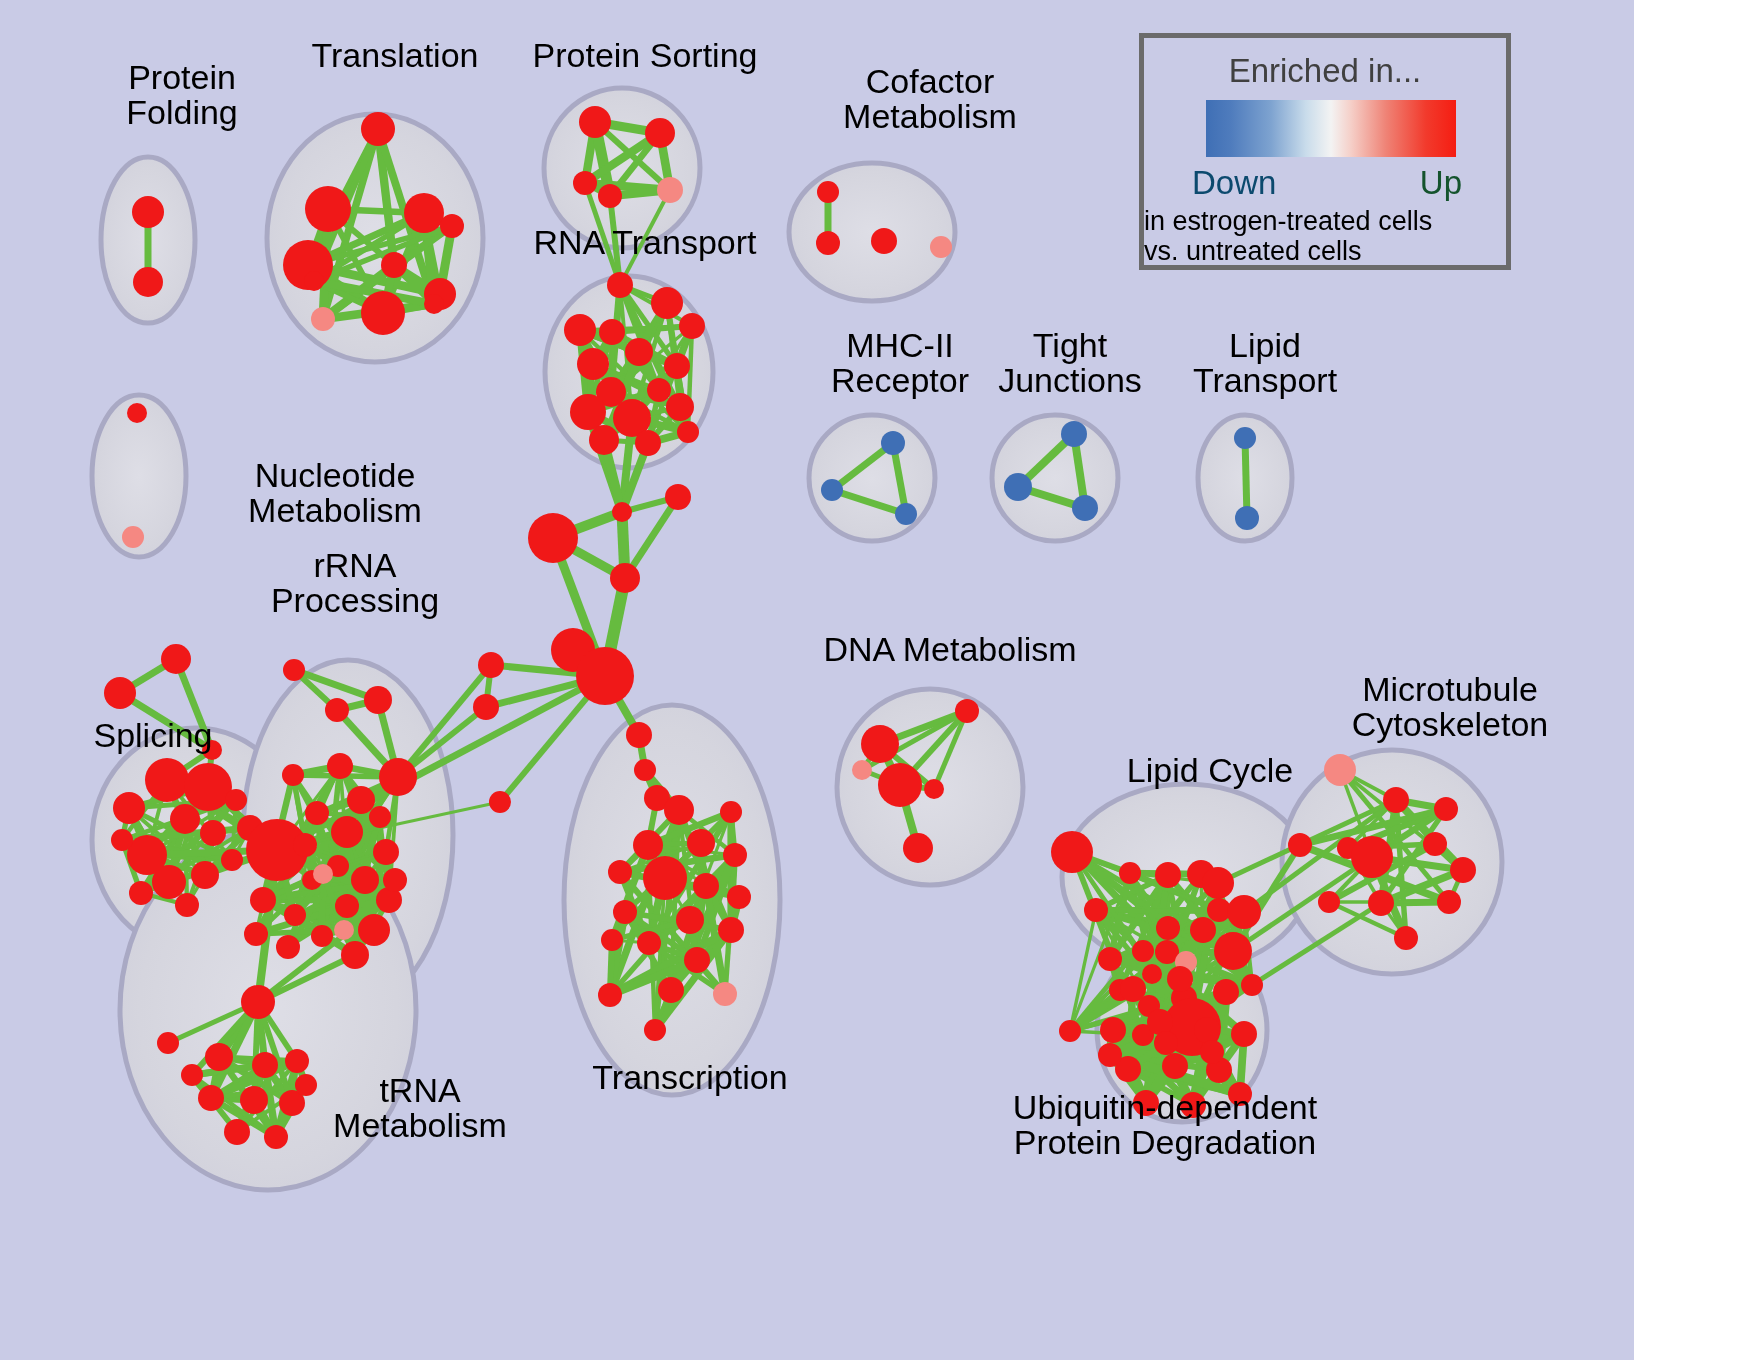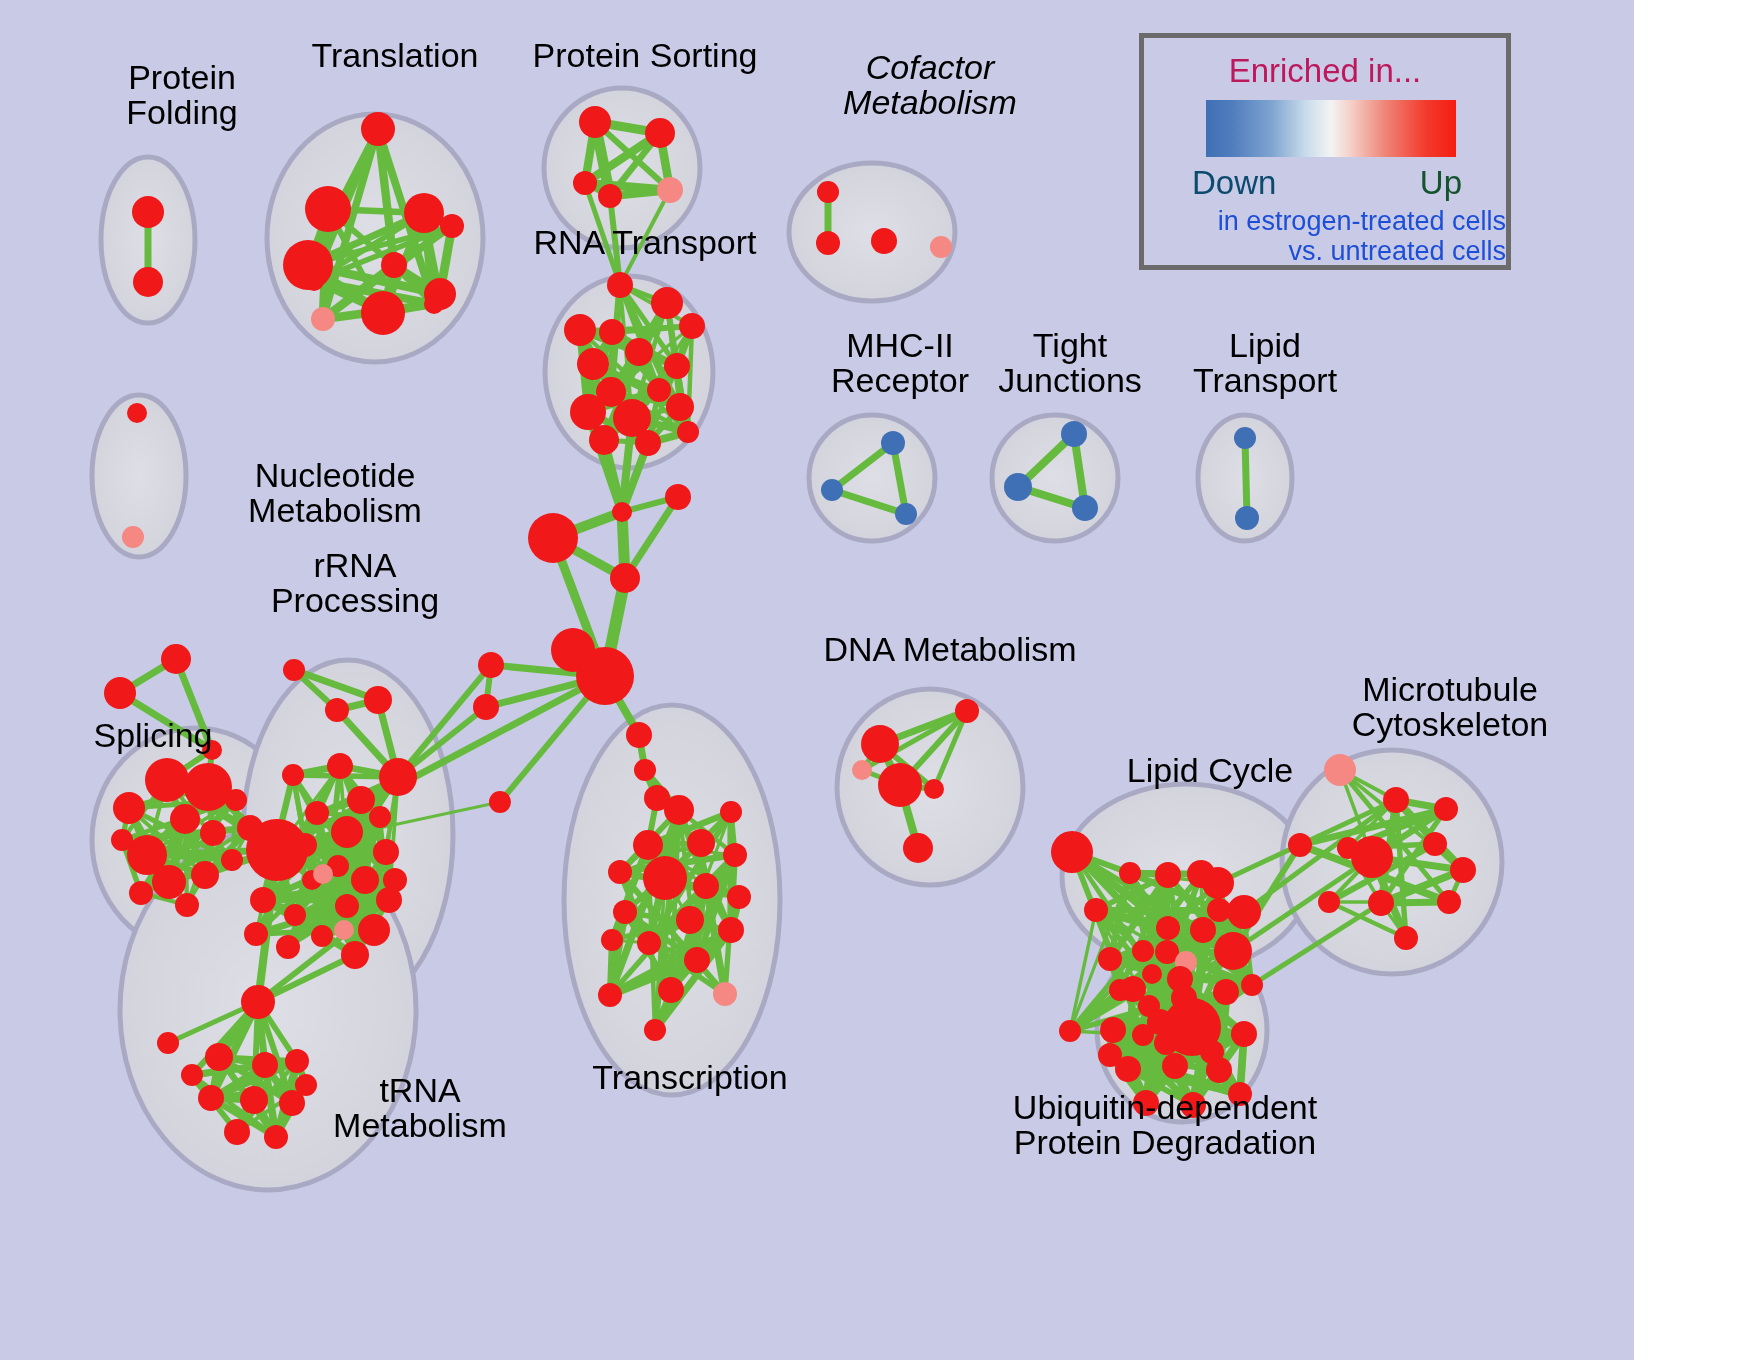--- a/index.html
+++ b/index.html
@@ -39,21 +39,21 @@
     background: #c9cbe6;
     border: 5px solid #6b6b6b;
     box-sizing: border-box;
   }
   #legend-title {
     position: absolute;
     left: 0; top: 14px;
     width: 100%;
     text-align: center;
     font-size: 33px;
-    color: #be185d;
+    color: #404040;
   }
   #legend-bar {
     position: absolute;
     left: 62px; top: 62px;
     width: 250px; height: 57px;
     background: linear-gradient(to right,
       #3f6fb5 0%, #4f7cbd 10%, #7ea3d0 26%,
       #c9dceb 40%, #f3f3f3 50%, #f5cfc8 58%,
       #ef8376 72%, #f23a2c 88%, #f51d12 100%);
   }
@@ -64,24 +64,24 @@
   }
   #legend-up {
     position: absolute;
     right: 44px; top: 126px;
     font-size: 33px; color: #14532d;
   }
   #legend-sub {
     position: absolute;
     left: 0; top: 168px;
     width: 100%;
-    text-align: right;
+    text-align: left;
     font-size: 27px;
     line-height: 1.12;
-    color: #1d4ed8;
+    color: #000000;
     white-space: pre;
   }
 </style>
 </head>
 <body>
 
 <div id="stage">
 
   <svg id="net" viewBox="0 0 1750 1360" xmlns="http://www.w3.org/2000/svg">
     <defs>
@@ -986,21 +986,21 @@
         <circle cx="1166" cy="1043" r="12" fill="#f01818"></circle>
         <circle cx="1212" cy="1052" r="12" fill="#f01818"></circle>
       </g>
   </svg>
 
   <div id="labels">
       <div class="cluster-label" style="left: 82px; top: 60px; width: 200px;">Protein
 Folding</div>
       <div class="cluster-label" style="left: 270px; top: 38px; width: 250px;">Translation</div>
       <div class="cluster-label" style="left: 500px; top: 38px; width: 290px;">Protein Sorting</div>
-      <div class="cluster-label" style="left: 790px; top: 50px; width: 280px; font-style: italic;">Cofactor
+      <div class="cluster-label" style="left: 790px; top: 64px; width: 280px;">Cofactor
 Metabolism</div>
       <div class="cluster-label" style="left: 500px; top: 225px; width: 290px;">RNA Transport</div>
       <div class="cluster-label" style="left: 190px; top: 413px; width: 290px; margin-top: 45px;">Nucleotide
 Metabolism</div>
       <div class="cluster-label" style="left: 790px; top: 328px; width: 220px;">MHC-II
 Receptor</div>
       <div class="cluster-label" style="left: 975px; top: 328px; width: 190px;">Tight
 Junctions</div>
       <div class="cluster-label" style="left: 1165px; top: 328px; width: 200px;">Lipid
 Transport</div>

